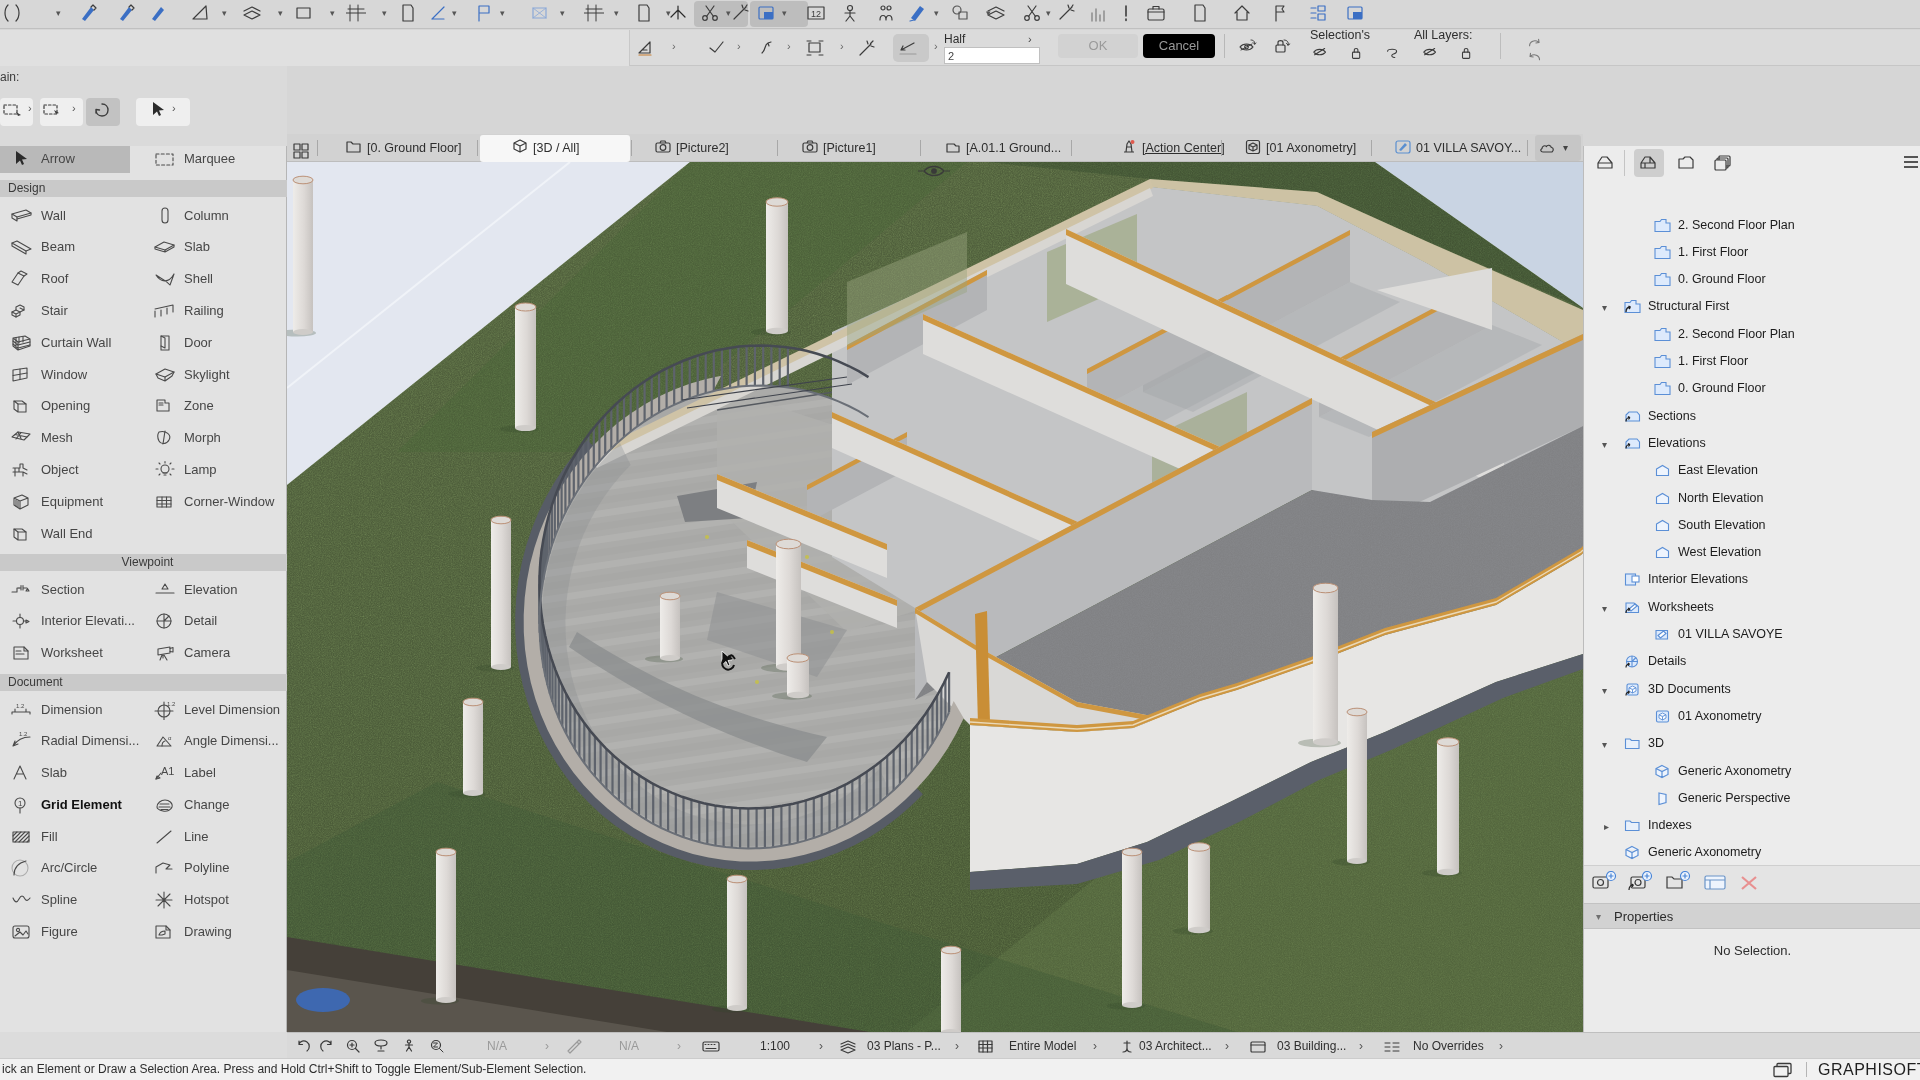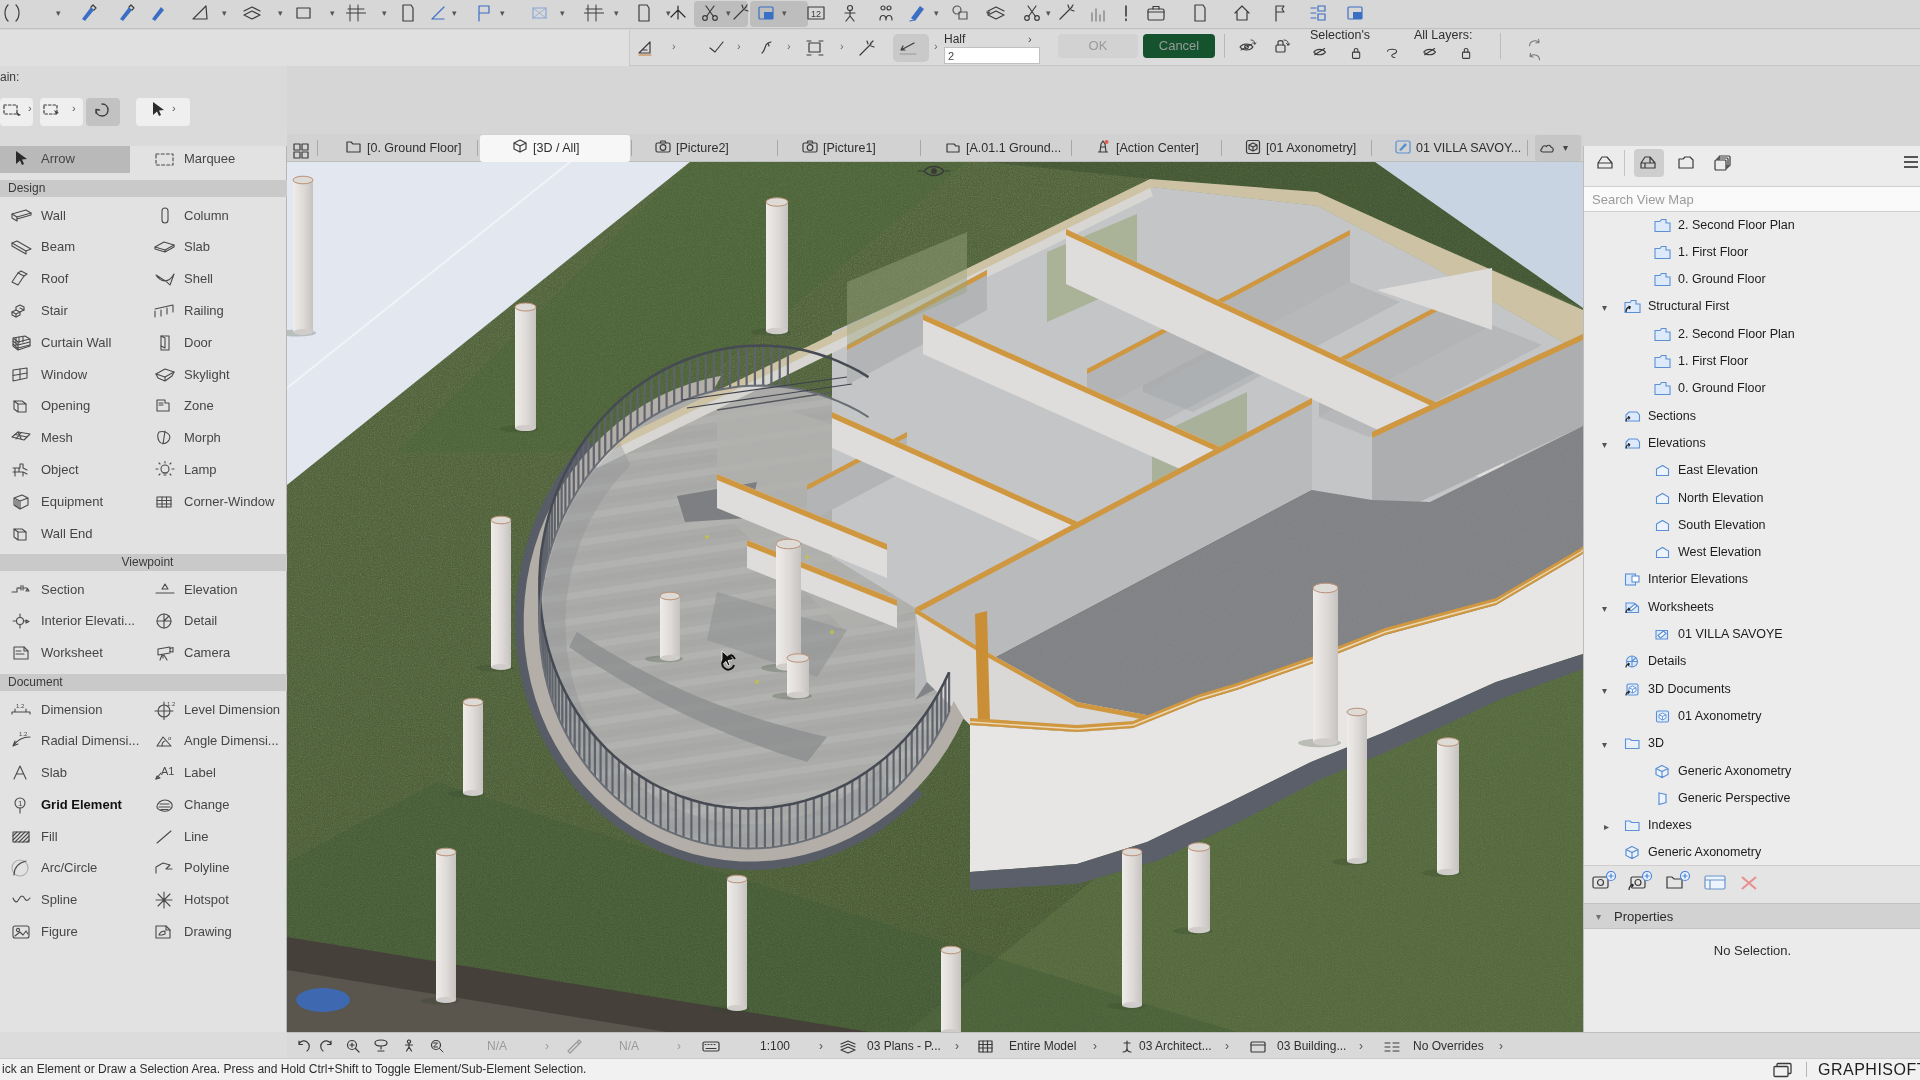--- a/index.html
+++ b/index.html
@@ -207,21 +207,21 @@
 <div style="position:absolute;left:893px;top:34px;width:36px;height:28px;background:#c9c9c9;border-radius:5px;"></div>
     <div style="position:absolute;left:898px;top:38px;"><svg width="20" height="20" viewBox="0 0 20 20" fill="none" stroke="#3c3c3c" stroke-width="1.2" stroke-linejoin="round" stroke-linecap="round">
         <path d="M3 12 L16 5 M3 12 L7 12 M3 12 L5 8" stroke="#3c3c3c"></path>
         <path d="M2 16 L18 16" stroke="#9a9a9a"></path>
       </svg></div>
 <div style="position:absolute;left:934px;top:40px;font-size:11px;color:#666;">›</div>
 <div style="position:absolute;left:944px;top:32px;width:96px;height:16px;font-size:12px;color:#2e2e2e;">Half</div>
 <div style="position:absolute;left:944px;top:47px;width:96px;height:17px;background:#ffffff;border:1px solid #c0c0c0;font-size:11px;color:#444;line-height:16px;padding-left:3px;">2</div>
 <div style="position:absolute;left:1028px;top:33px;font-size:11px;color:#444;">›</div>
 <div style="position:absolute;left:1058px;top:34px;width:80px;height:24px;background:#d2d2d2;border-radius:4px;font-size:13px;color:#9a9a9a;text-align:center;line-height:24px;">OK</div>
-<div style="position:absolute;left:1143px;top:34px;width:72px;height:24px;background:#14532d;border-radius:4px;font-size:13px;color:#9a9a9a;text-align:center;line-height:24px;">Cancel</div>
+<div style="position:absolute;left:1143px;top:34px;width:72px;height:24px;background:#000000;border-radius:4px;font-size:13px;color:#9a9a9a;text-align:center;line-height:24px;">Cancel</div>
 <div style="position:absolute;left:1224px;top:34px;width:1px;height:24px;background:#b8b8b8;"></div>
 <div style="position:absolute;left:1238px;top:36px;"><svg width="20" height="20" viewBox="0 0 20 20" fill="none" stroke="#3c3c3c" stroke-width="1.2" stroke-linejoin="round" stroke-linecap="round">
         <path d="M2 11 C5 7 12 7 15 11 C12 15 5 15 2 11 Z"></path>
         <circle cx="8.5" cy="11" r="1.8"></circle>
         <path d="M3 14 L14 8" stroke-width="1"></path>
         <path d="M13 4 C16 4 17 6 16.5 8 M16.5 8 L15 6.5 M16.5 8 L18 7" stroke-width="1"></path>
       </svg></div>
 <div style="position:absolute;left:1272px;top:36px;"><svg width="20" height="20" viewBox="0 0 20 20" fill="none" stroke="#3c3c3c" stroke-width="1.2" stroke-linejoin="round" stroke-linecap="round">
         <rect x="4" y="9" width="9" height="7" rx="1"></rect>
         <path d="M6 9 L6 6.5 C6 4 11 4 11 6.5 L11 9"></path>
@@ -618,21 +618,21 @@
           <path d="M5 4 L6 2 L10 2 L11 4" fill="none"></path>
         </svg>[Picture2]</div>
 <div class="tab" style="left:515px;"><svg width="16" height="16" viewBox="0 0 16 16" style="position:relative;top:3px;margin-right:5px;" fill="none" stroke="#3a3a3a" stroke-width="1.2" stroke-linejoin="round">
           <rect x="1" y="4" width="14" height="9" rx="1.5" fill="none"></rect>
           <circle cx="8" cy="8.5" r="2.8" fill="none"></circle>
           <path d="M5 4 L6 2 L10 2 L11 4" fill="none"></path>
         </svg>[Picture1]</div>
 <div class="tab" style="left:658px;"><svg width="16" height="16" viewBox="0 0 16 16" style="position:relative;top:3px;margin-right:5px;" fill="none" stroke="#3a3a3a" stroke-width="1.2" stroke-linejoin="round">
           <path d="M2 13 L2 5 L9 5 L11 7 L14 7 L14 13 Z" fill="none"></path>
         </svg>[A.01.1 Ground...</div>
-<div class="tab" style="left:808px;"><svg width="16" height="16" viewBox="0 0 16 16" style="position:relative;top:3px;margin-right:5px;" fill="none" stroke="#3a3a3a" stroke-width="1.2" stroke-linejoin="round">
+<div class="tab" style="left:834px;text-decoration:underline;"><svg width="16" height="16" viewBox="0 0 16 16" style="position:relative;top:3px;margin-right:5px;" fill="none" stroke="#3a3a3a" stroke-width="1.2" stroke-linejoin="round">
           <path d="M5 13 L6 5 L8 2 L10 5 L11 13 Z M3 13 L13 13 M6 8 L10 8" fill="none"></path>
           <circle cx="11.5" cy="3" r="2" fill="#e05a4e" stroke="none"></circle>
         </svg>[Action Center]</div>
 <div class="tab" style="left:958px;"><svg width="16" height="16" viewBox="0 0 16 16" style="position:relative;top:3px;margin-right:5px;" fill="none" stroke="#3a3a3a" stroke-width="1.2" stroke-linejoin="round">
           <rect x="1.5" y="1.5" width="13" height="13" rx="2" fill="none"></rect>
           <path d="M8 4 L12 6 L12 10 L8 12 L4 10 L4 6 Z M4 6 L8 8 L12 6 M8 8 L8 12" fill="none"></path>
         </svg>[01 Axonometry]</div>
 <div class="tab" style="left:1108px;"><svg width="16" height="16" viewBox="0 0 16 16" style="position:relative;top:3px;margin-right:5px;" fill="none" stroke="#3a3a3a" stroke-width="1.2" stroke-linejoin="round">
           <rect x="1" y="2" width="14" height="12" rx="2" fill="none" stroke="#5a8fd0"></rect>
           <path d="M4 11 L10 4 L12 6 L6 12 Z" fill="#5a8fd0" stroke="none"></path>
@@ -1060,21 +1060,20 @@
         </svg></div>
 <div style="position:absolute;left:93px;top:8px;"><svg width="20" height="17" viewBox="0 0 20 17" fill="none" stroke="#3a3a3a" stroke-width="1.2" stroke-linejoin="round">
           <path d="M2 5 L6 5 L8 3 L13 3 L16 6 L16 14 L2 14 Z"></path>
         </svg></div>
 <div style="position:absolute;left:130px;top:8px;"><svg width="20" height="17" viewBox="0 0 20 17" fill="none" stroke="#3a3a3a" stroke-width="1.2" stroke-linejoin="round">
           <rect x="5" y="2" width="11" height="10" rx="1"></rect>
           <rect x="3" y="4" width="11" height="10" rx="1"></rect>
           <rect x="1" y="6" width="11" height="10" rx="1" fill="#ececec"></rect>
         </svg></div>
 <div style="position:absolute;left:320px;top:10px;width:14px;height:2px;background:#555;box-shadow:0 5px 0 #555, 0 10px 0 #555;"></div>
-<div id="sb-search">Search View Map</div>
 <div class="tree-item" style="left:70px; top:66px;"><svg width="17" height="15" viewBox="0 0 17 15" stroke-width="1.1">
           <path d="M1 3.5 L6 3.5 L7.5 1.5 L12 1.5 L12 5 L16 5 L16 13.5 L1 13.5 Z" fill="#ddeafc" stroke="#5b8fd6"></path>
         </svg><span>2. Second Floor Plan</span></div>
 <div class="tree-item" style="left:70px; top:93px;"><svg width="17" height="15" viewBox="0 0 17 15" stroke-width="1.1">
           <path d="M1 3.5 L6 3.5 L7.5 1.5 L12 1.5 L12 5 L16 5 L16 13.5 L1 13.5 Z" fill="#ddeafc" stroke="#5b8fd6"></path>
         </svg><span>1. First Floor</span></div>
 <div class="tree-item" style="left:70px; top:120px;"><svg width="17" height="15" viewBox="0 0 17 15" stroke-width="1.1">
           <path d="M1 3.5 L6 3.5 L7.5 1.5 L12 1.5 L12 5 L16 5 L16 13.5 L1 13.5 Z" fill="#ddeafc" stroke="#5b8fd6"></path>
         </svg><span>0. Ground Floor</span></div>
 <div class="tree-item" style="left:40px; top:147px;"><span class="chev" style="left:-22px;top:1px;">▾</span><svg width="17" height="15" viewBox="0 0 17 15" stroke-width="1.1">

